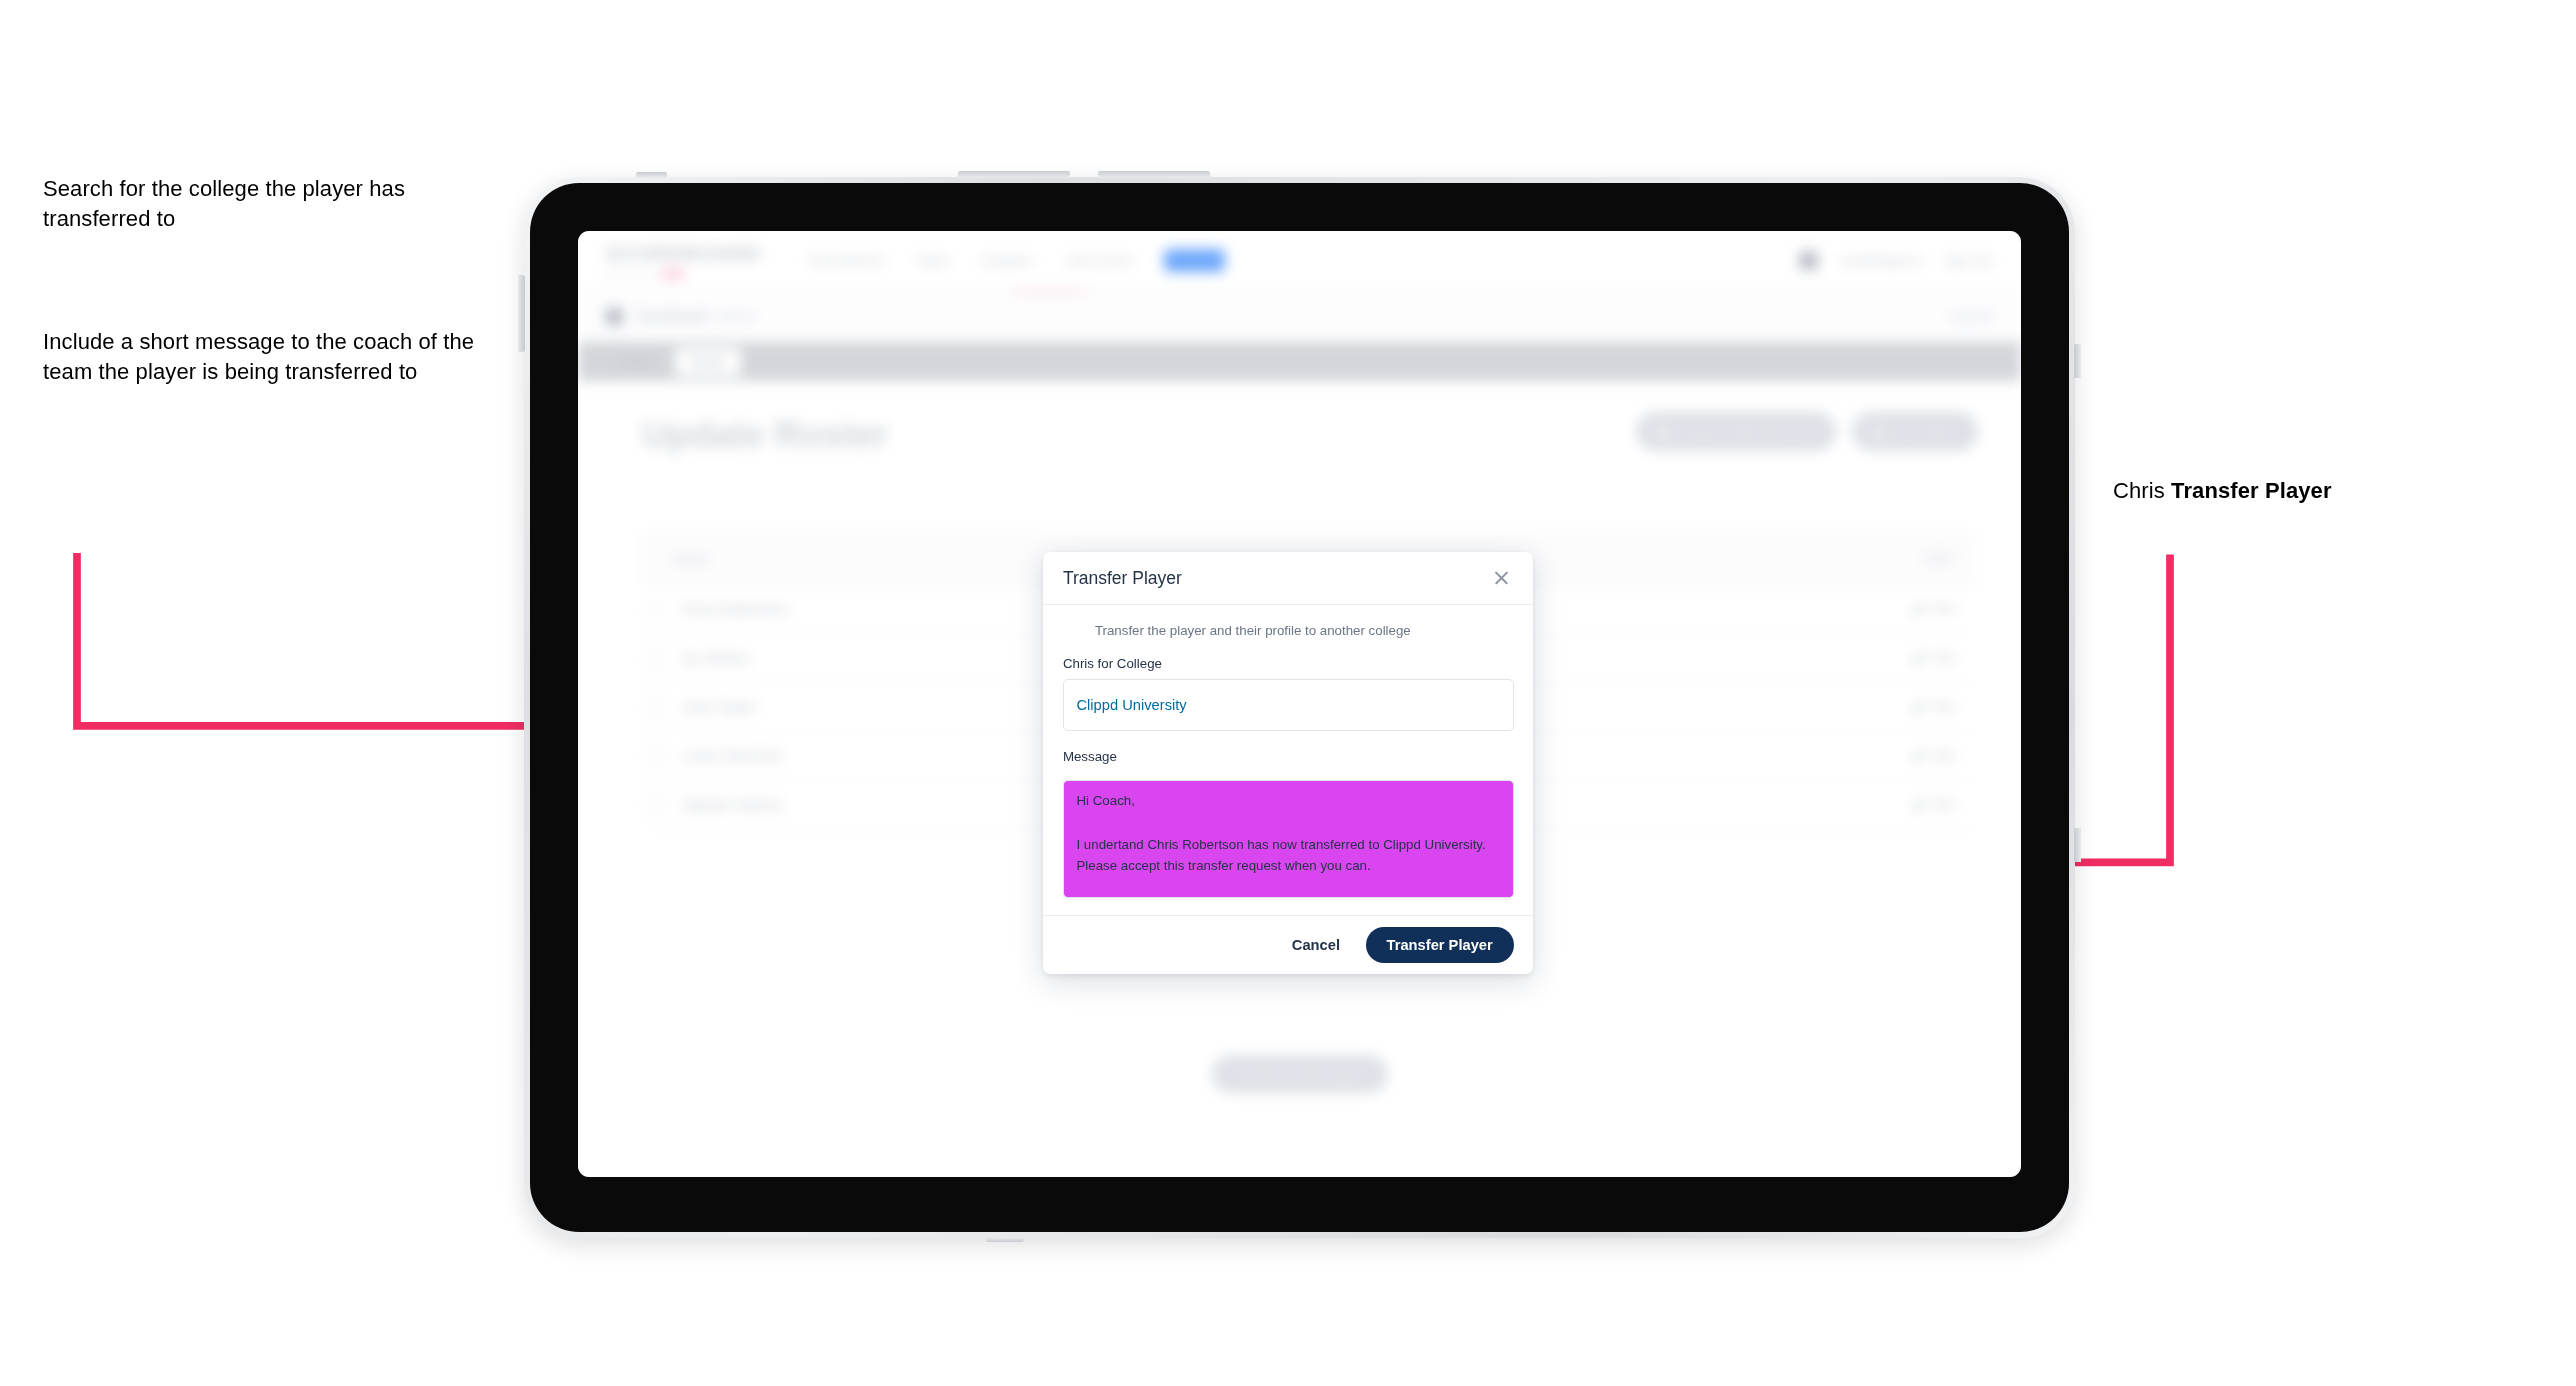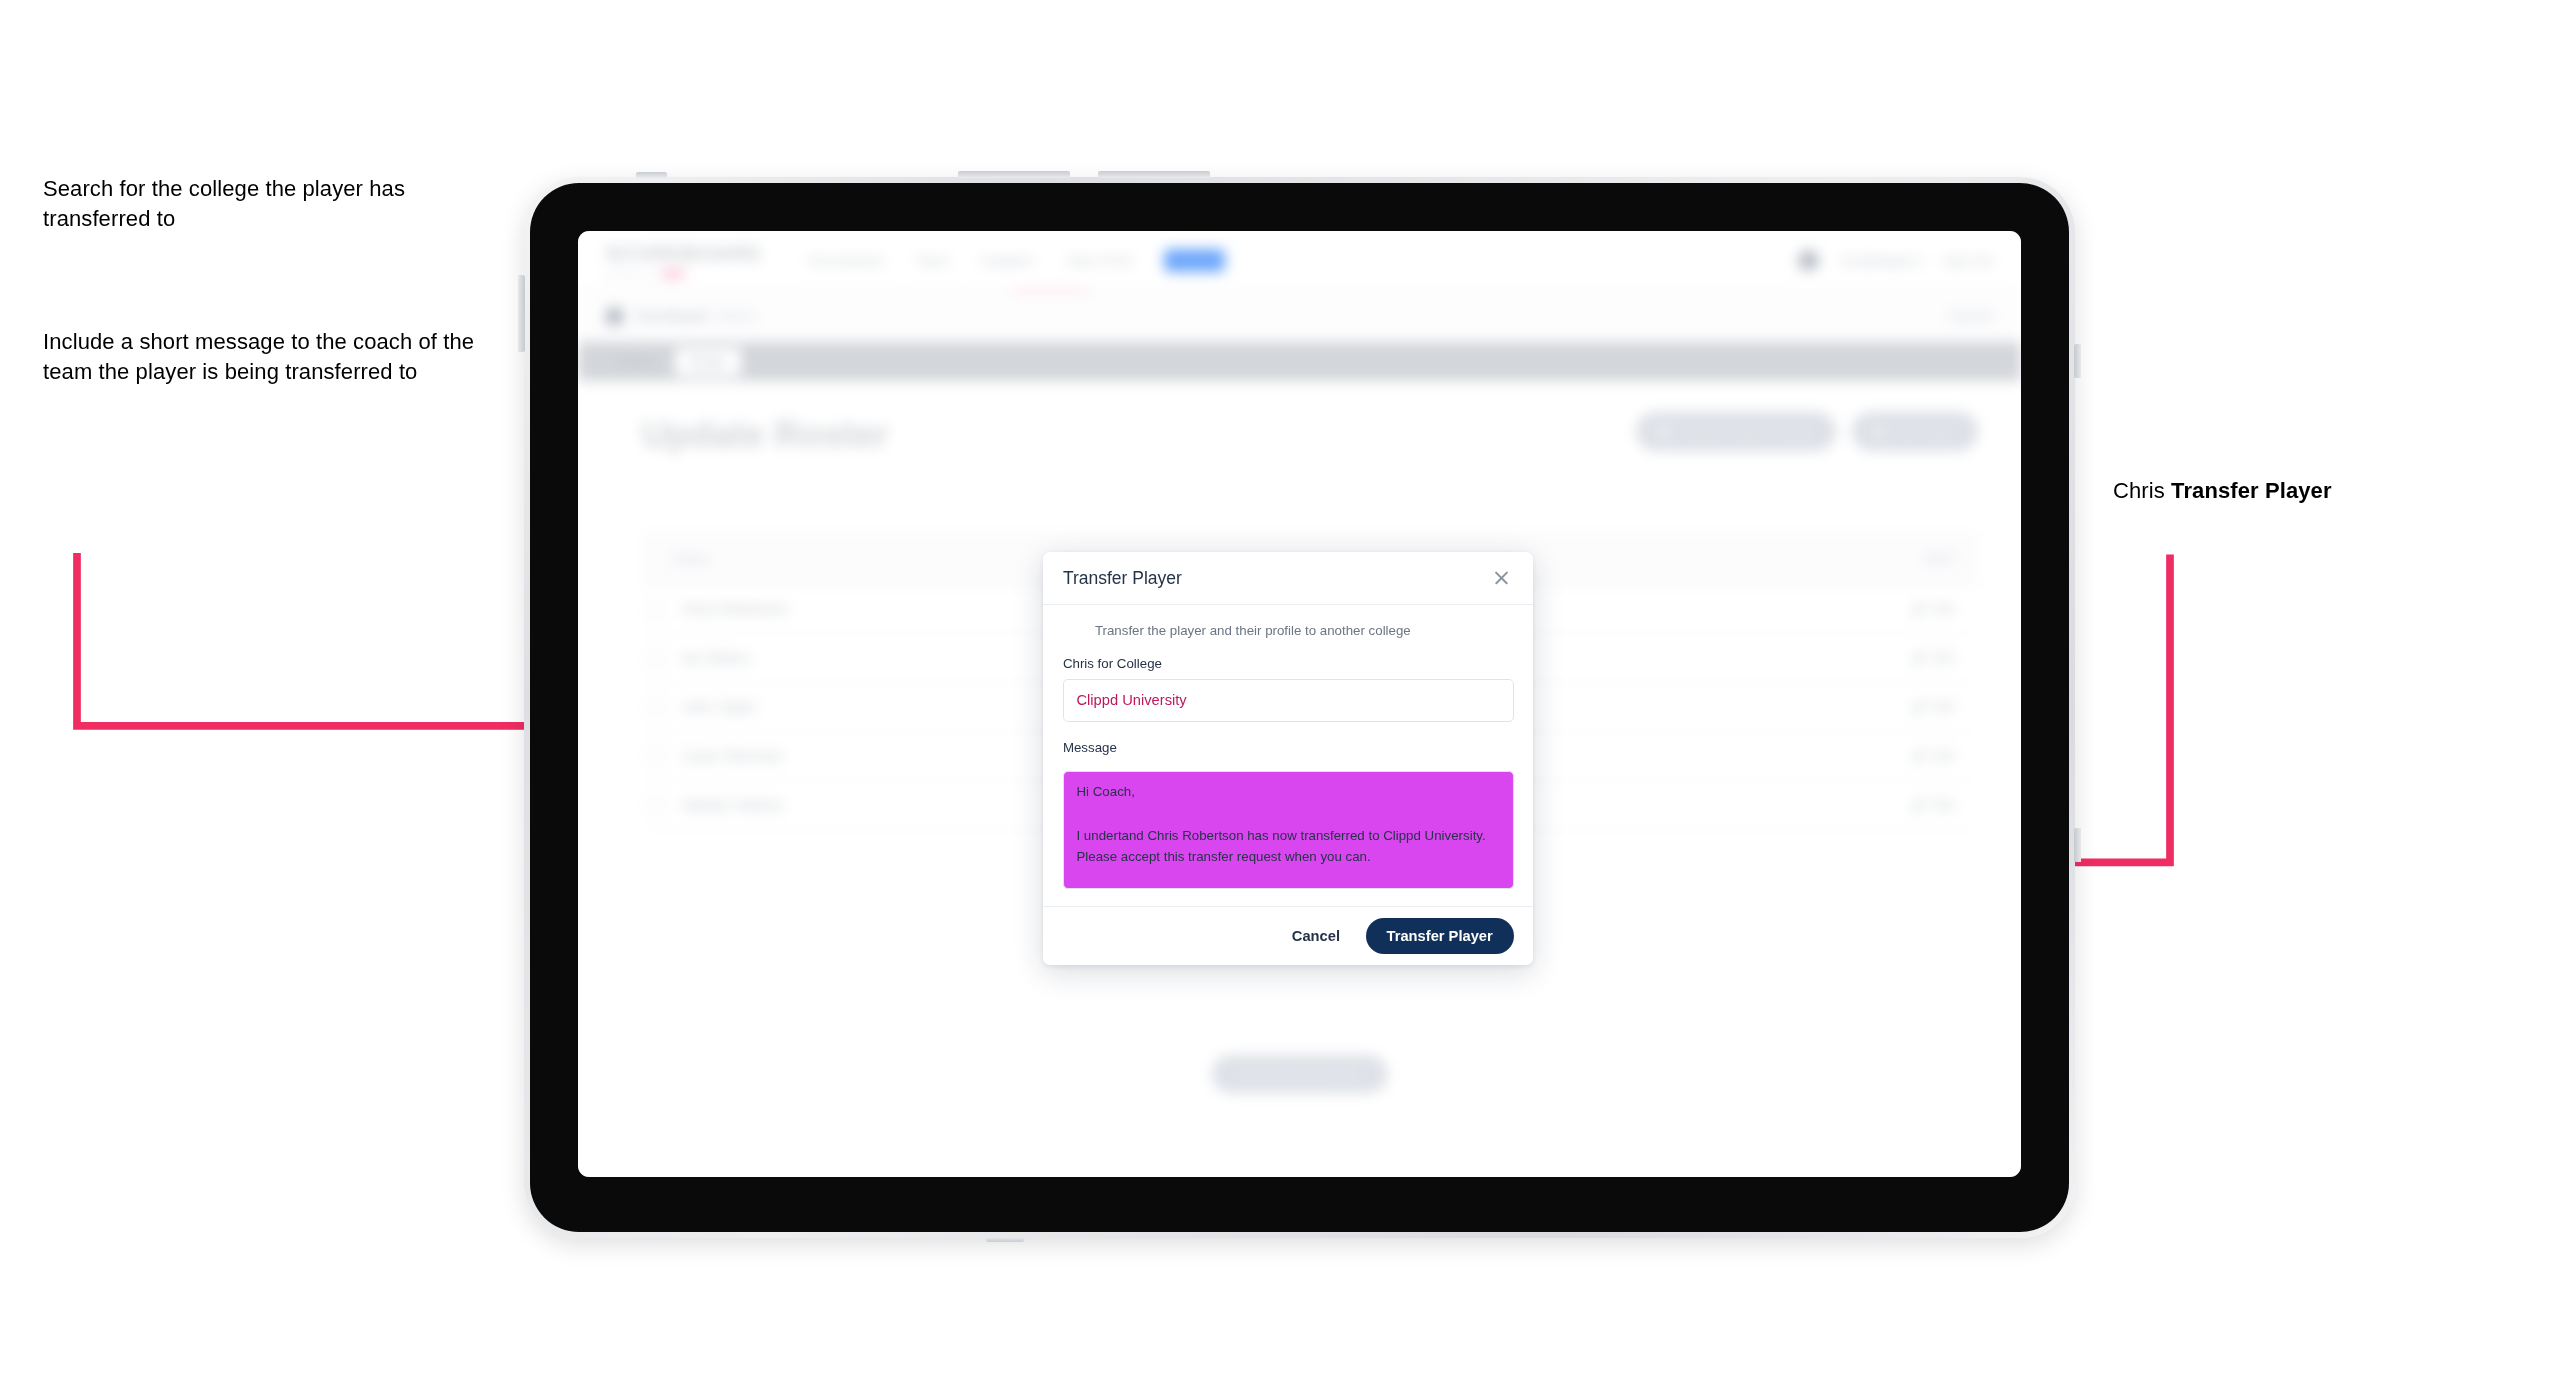--- a/index.html
+++ b/index.html
@@ -120,22 +120,22 @@
   .modal-close{margin-left:auto;width:24px;height:24px;position:relative;cursor:pointer;}
   .modal-close::before,.modal-close::after{
     content:"";position:absolute;left:3.5px;top:11.2px;width:17px;height:1.7px;background:#8b93a0;border-radius:1.4px;
   }
   .modal-close::before{transform:rotate(45deg);}
   .modal-close::after{transform:rotate(-45deg);}
   .modal-body{padding:18px 19.6px 15.4px 19.6px;}
   .modal-desc{font-size:13.3px;color:#6b7585;margin-bottom:18px;margin-left:32px;}
   .field-label{font-size:13.3px;color:#253348;font-weight:500;margin-bottom:7.7px;}
   .text-input{
-    width:100%;box-sizing:border-box;height:43px;border:0.7px solid #dfe3ea;border-radius:4.9px;
-    font-size:14.7px;color:#be185d;padding:0 12.6px;background:#fff;
+    width:100%;box-sizing:border-box;height:52px;border:0.7px solid #dfe3ea;border-radius:4.9px;
+    font-size:14.7px;color:#0369a1;padding:0 12.6px;background:#fff;
     font-family:"Liberation Sans", sans-serif;outline:none;
   }
   .gap{height:18px;}
   .text-area{
     width:100%;box-sizing:border-box;height:118px;border:0.7px solid #dfe3ea;border-radius:4.9px;
     font-size:13.3px;color:#253348;line-height:1.62;padding:9.8px 12.6px;background:#d946ef;resize:none;
     font-family:"Liberation Sans", sans-serif;outline:none;margin-top:8px;
   }
   .modal-foot{
     border-top:0.7px solid #e9ecf1;height:59px;display:flex;align-items:center;justify-content:flex-end;

